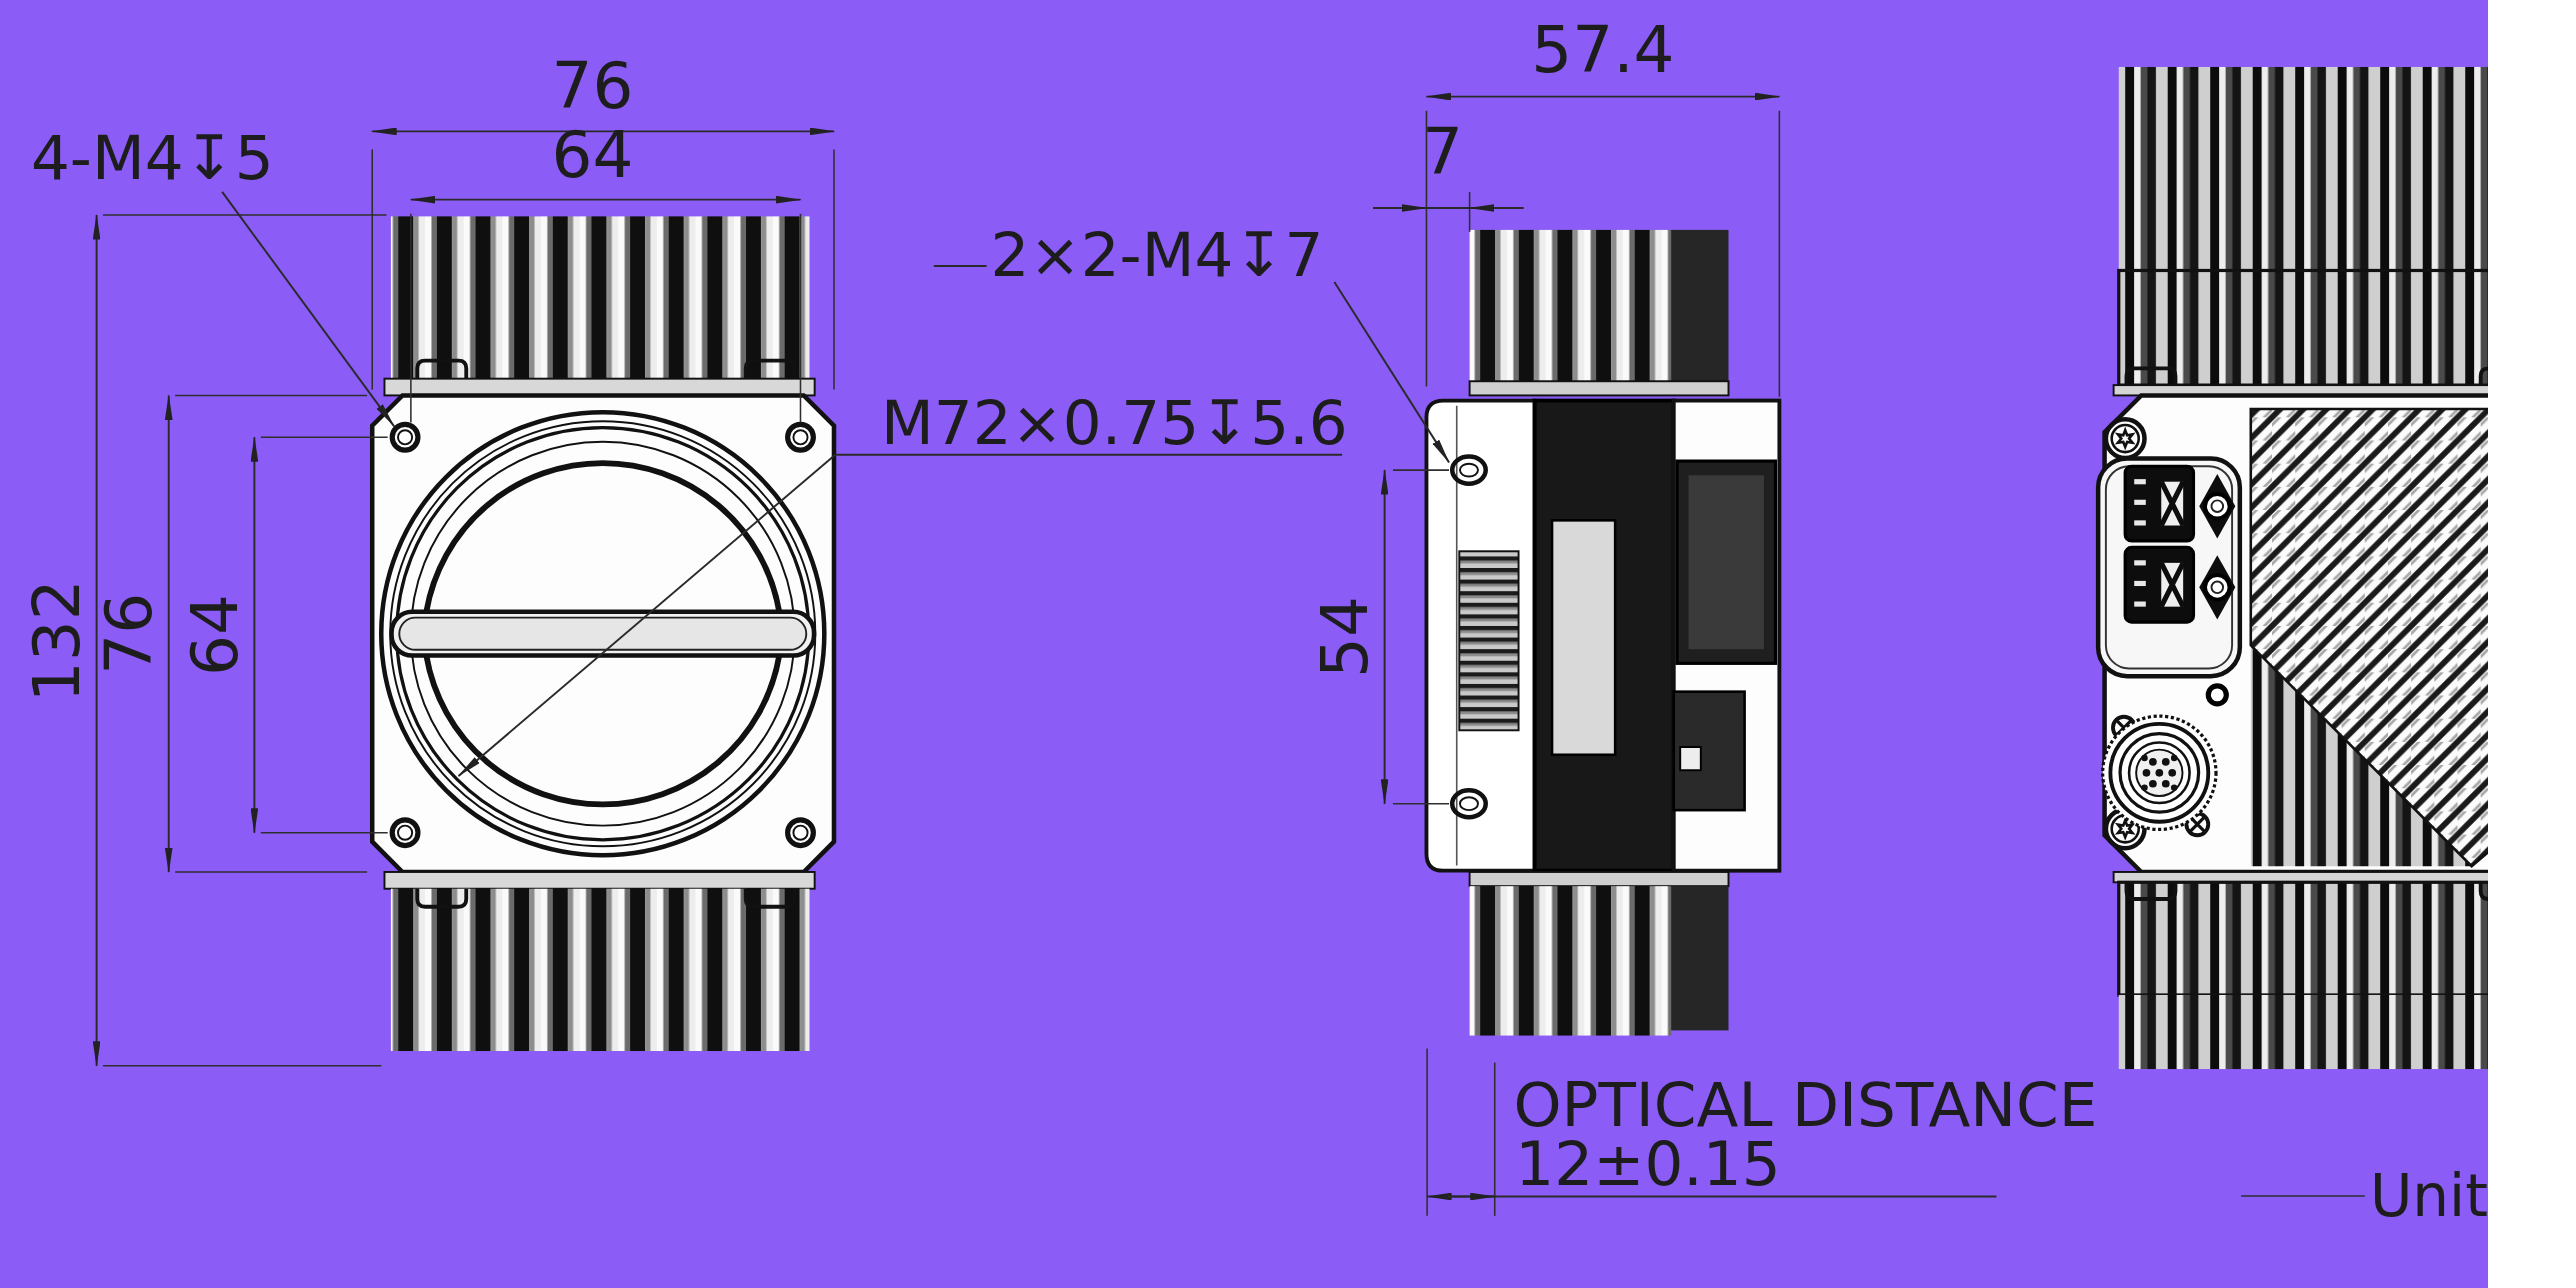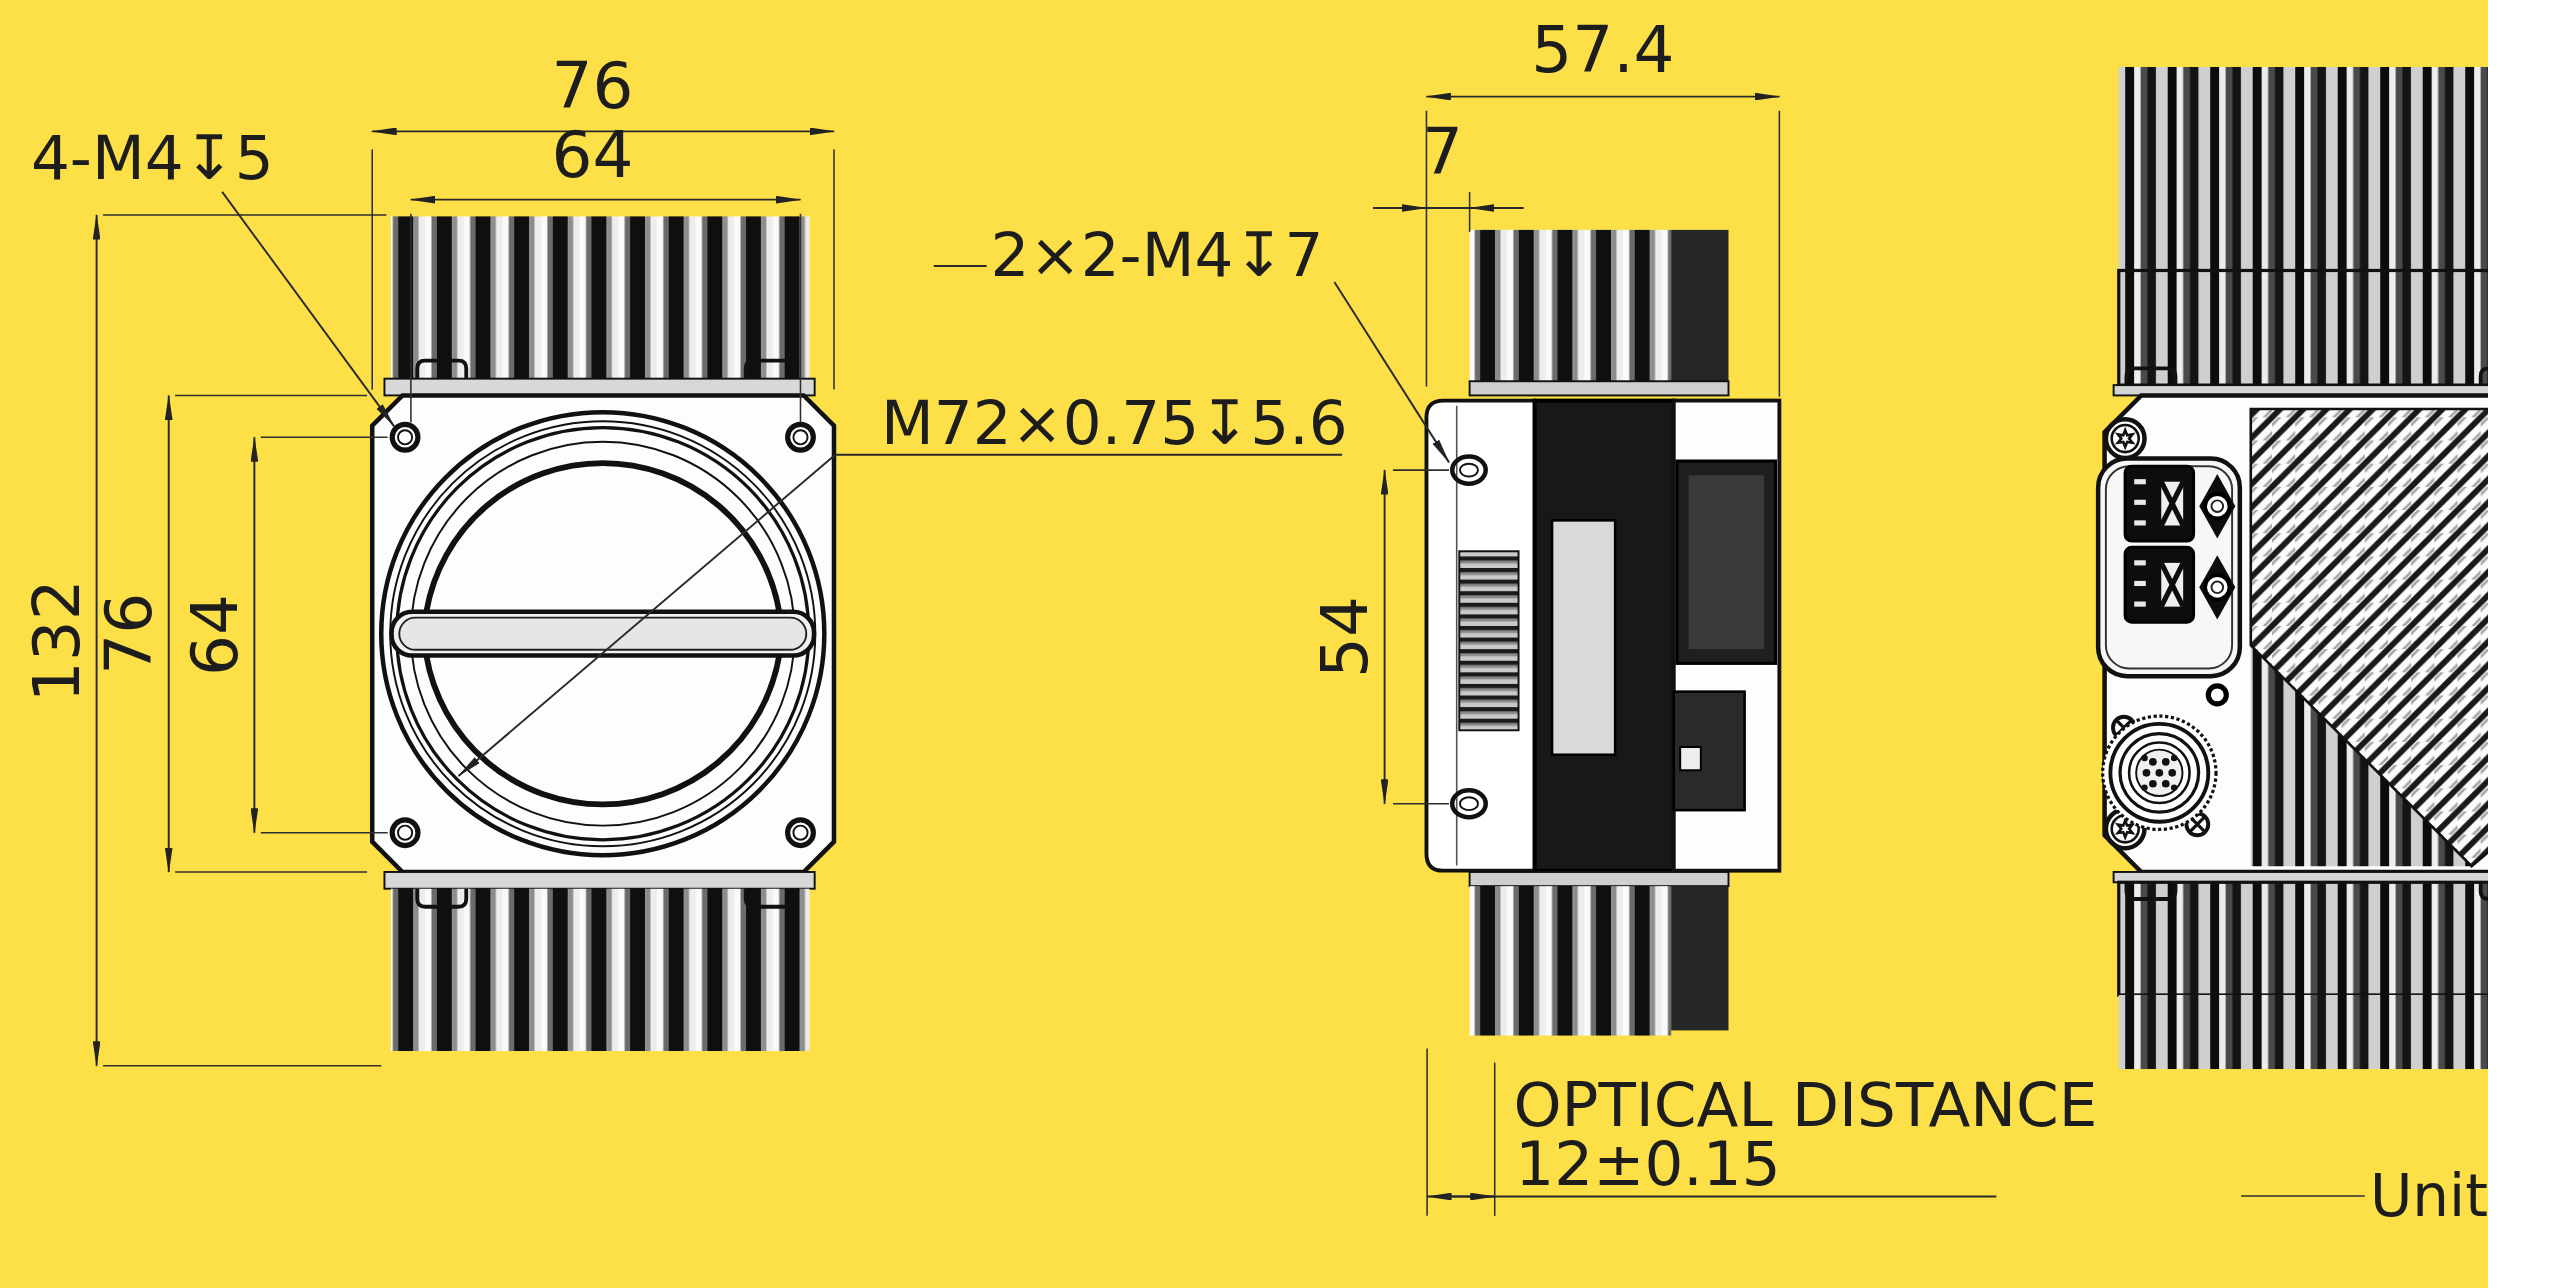--- a/index.html
+++ b/index.html
@@ -1,16 +1,16 @@
 <!DOCTYPE html>
 <html style="font-size:10.3px"><head>
 <meta charset="utf-8">
 <style>
   html,body{margin:0;padding:0;background:#ffffff;}
-  .stage{width:2488px;height:1288px;background:#fde047;position:relative;overflow:hidden;}
+  .stage{width:2488px;height:1288px;background:#8b5cf6;position:relative;overflow:hidden;}
   svg{display:block;}
   text{font-family:"DejaVu Sans","Liberation Sans",sans-serif;fill:#1d1d1d;}
   .dimtxt{font-size:100px;}
   .labtxt{font-size:95px;}
   .unittxt{font-size:90px;}
   .dim{stroke:#2a2a2a;stroke-width:3;fill:none;}
   .ext{stroke:#2e2e2e;stroke-width:2.4;fill:none;}
   .lead{stroke:#2a2a2a;stroke-width:3;fill:none;}
   .oline{stroke:#111;fill:none;}
 </style>

